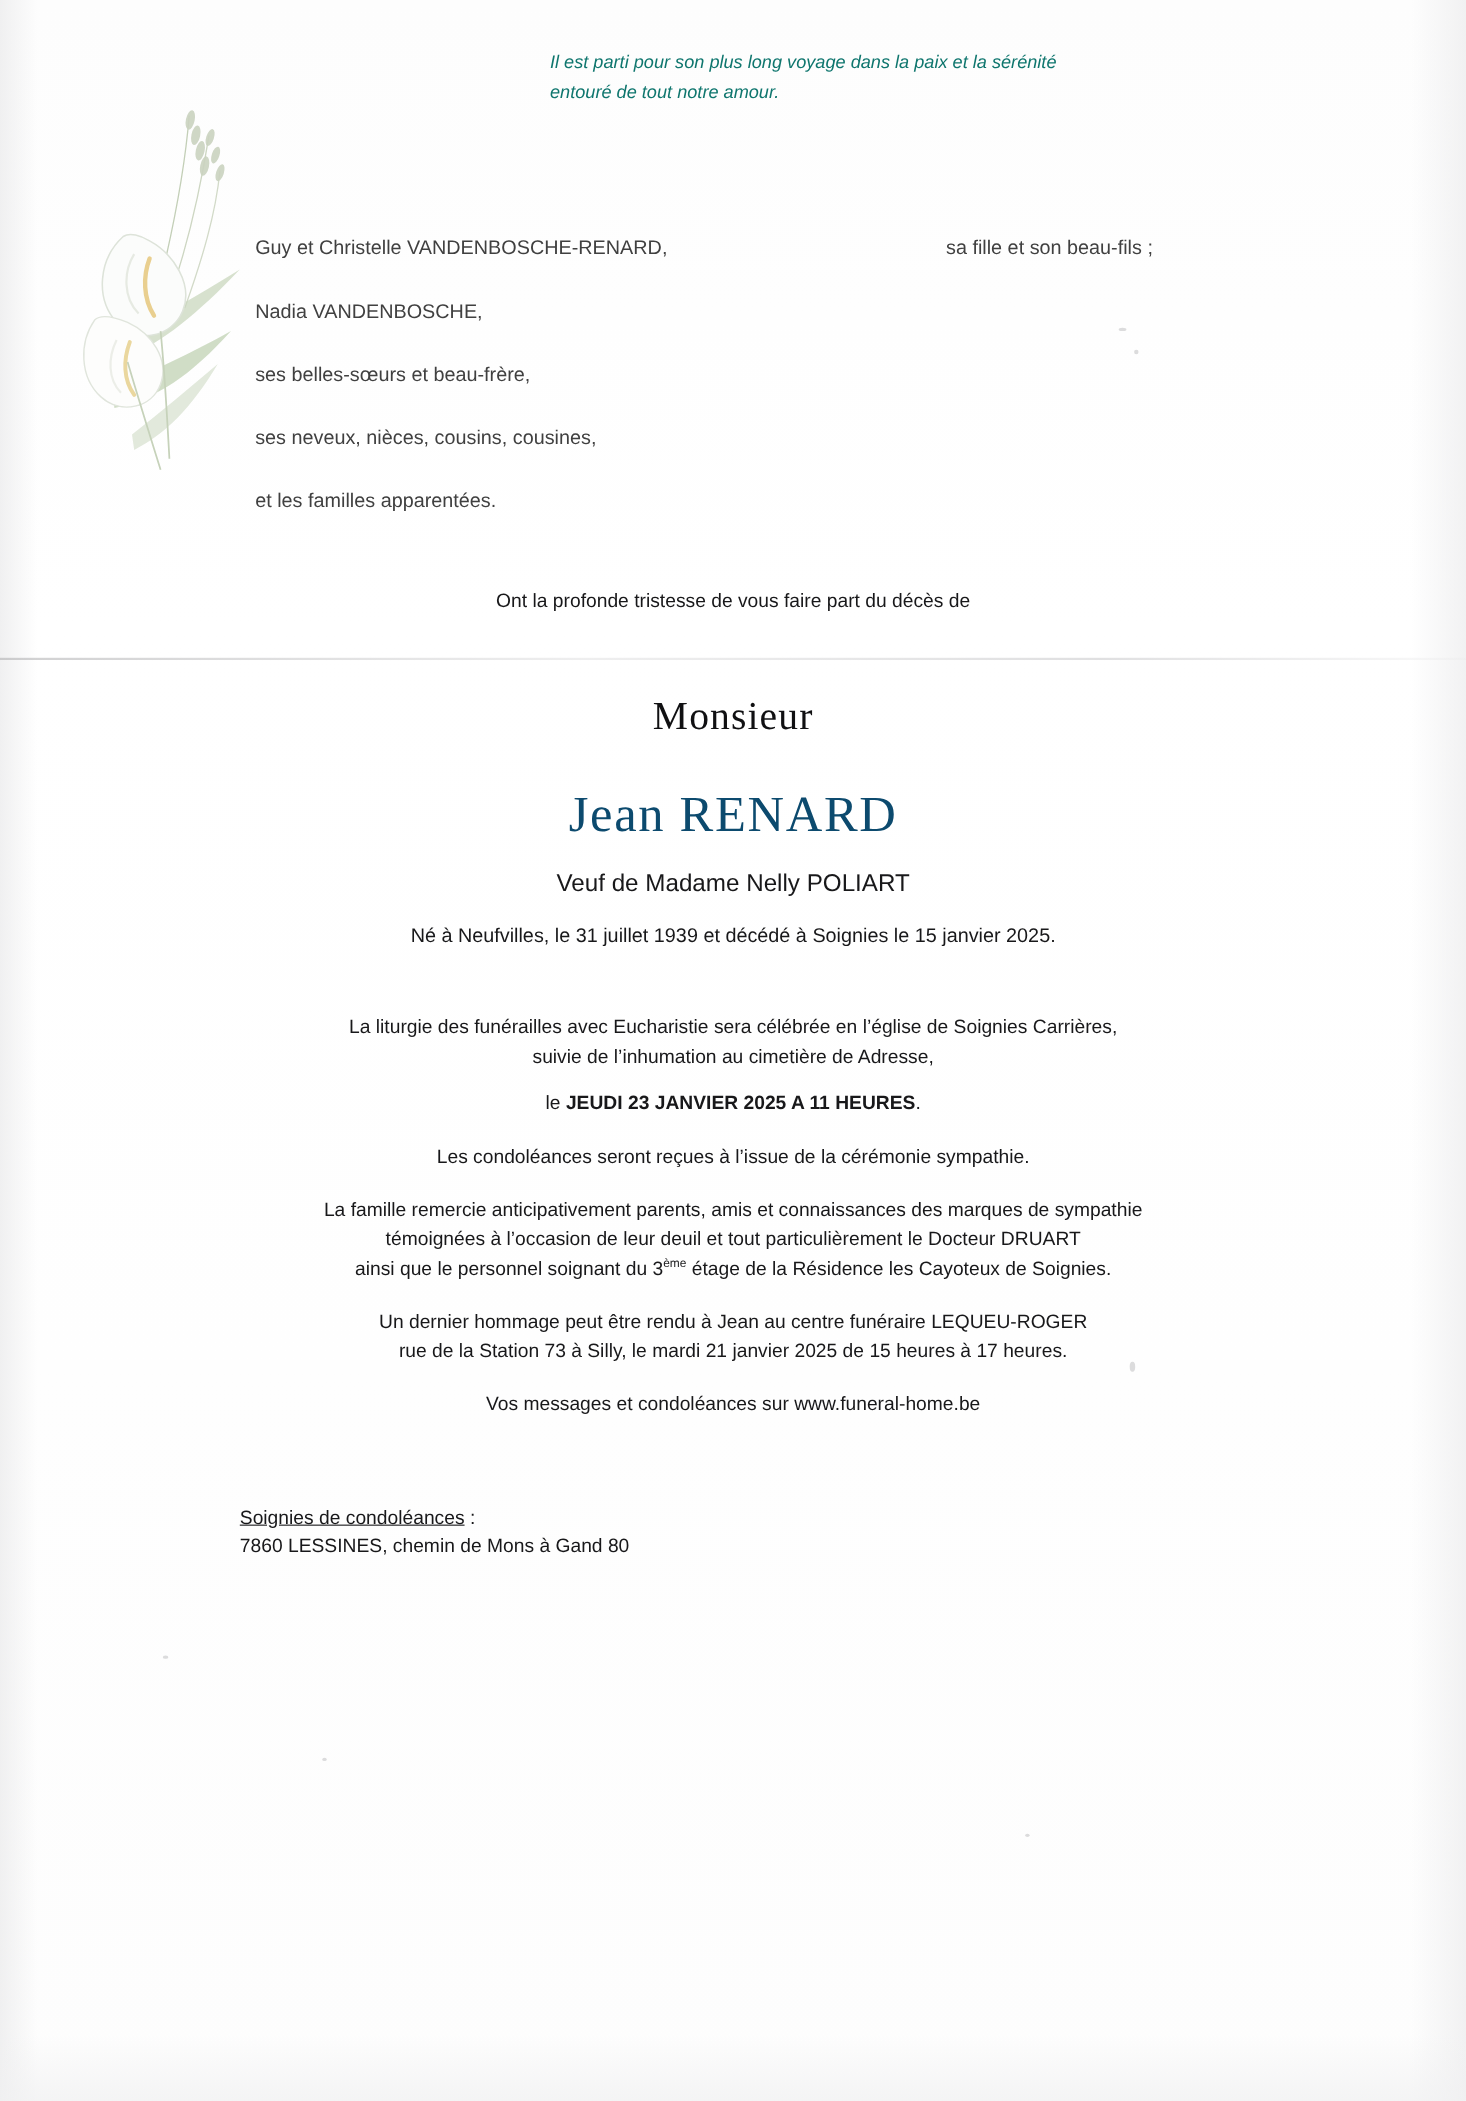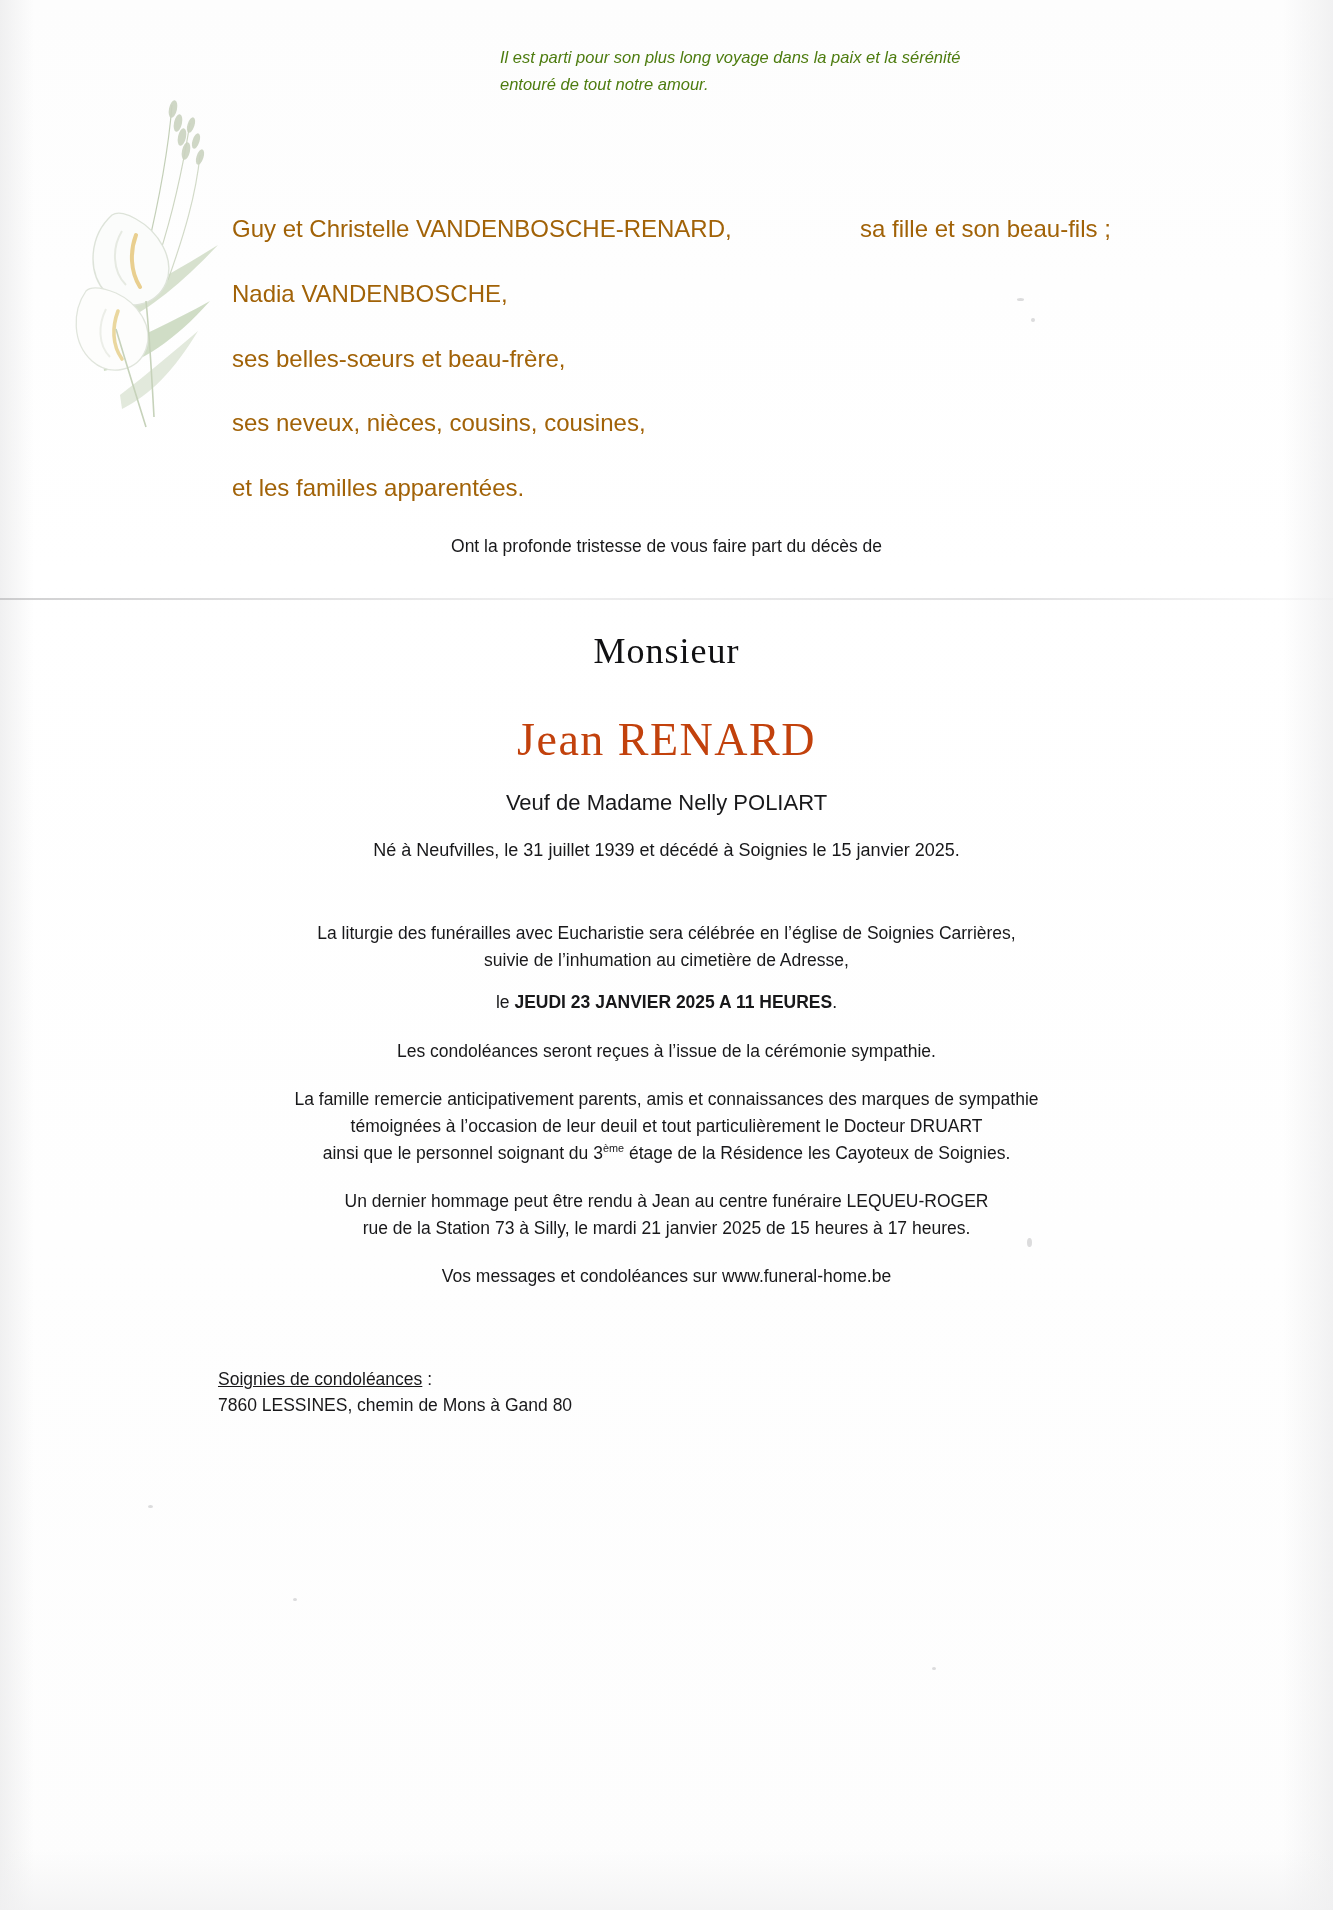--- a/index.html
+++ b/index.html
@@ -61,44 +61,44 @@
   }
 
   .epitaph {
     position: absolute;
     left: 500px;
     top: 44px;
     width: 520px;
     font-style: italic;
     font-size: 16.5px;
     line-height: 1.62;
-    color: #4d7c0f;
+    color: #0f766e;
   }
 
   
   .deco {
     position: absolute;
     left: 50px;
     top: 95px;
     width: 190px;
     height: 340px;
   }
 
   .family-block {
     position: absolute;
     left: 232px;
     top: 215px;
     width: 940px;
   }
   .family-line {
-    font-size: 24px;
+    font-size: 18px;
     line-height: 1.2;
     margin-bottom: 36px;
     position: relative;
-    color: #a16207;
+    color: #404040;
   }
   .family-line .rel {
     position: absolute;
     left: 628px;
     top: 0;
     white-space: nowrap;
   }
 
   .announce {
     position: absolute;
@@ -120,21 +120,21 @@
     color: #101012;
   }
   .title-name {
     position: absolute;
     left: 0; right: 0;
     top: 713px;
     text-align: center;
     font-family: "Liberation Serif", serif;
     font-size: 46px;
     letter-spacing: 1.5px;
-    color: #c2410c;
+    color: #0c4a6e;
   }
   .widow {
     position: absolute;
     left: 0; right: 0;
     top: 790px;
     text-align: center;
     font-size: 22px;
   }
   .birth {
     position: absolute;

